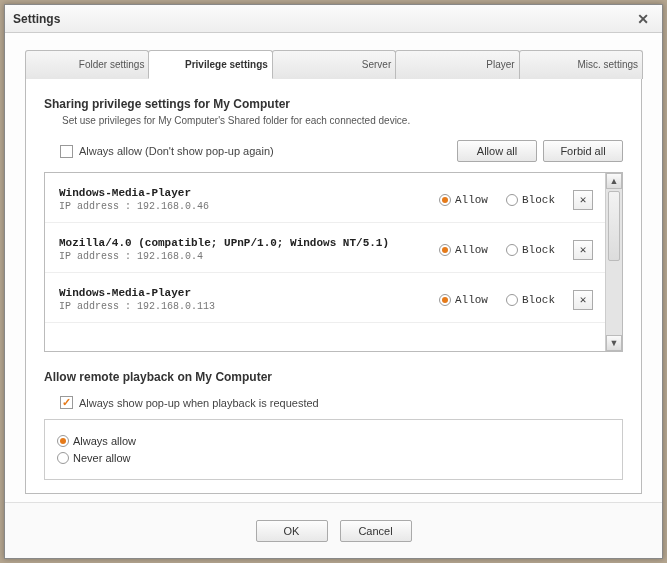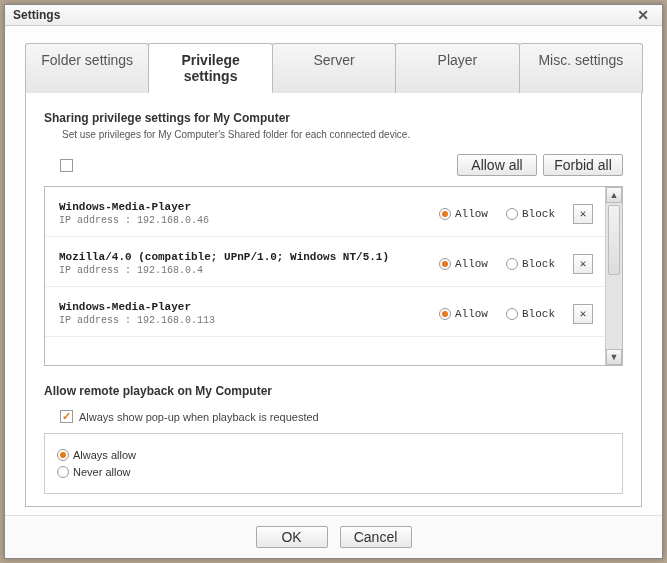--- a/index.html
+++ b/index.html
@@ -42,26 +42,26 @@
   padding: 16px 20px 8px 20px;
   display: flex;
   flex-direction: column;
 }
 .tabs {
   display: flex;
   border-bottom: 1px solid #bbb;
 }
 .tab {
   flex: 1;
-  text-align: center;
+  text-align: right;
   padding: 8px 4px;
   background: linear-gradient(#f6f6f6,#e6e6e6);
   border: 1px solid #bbb;
   border-bottom: none;
-  font-size: 14px;
+  font-size: 10px;
   color: #555;
   cursor: pointer;
   border-radius: 3px 3px 0 0;
   position: relative;
   top: 1px;
   margin-right: -1px;
 }
 .tab.active {
   background: #fff;
   color: #333;
@@ -107,21 +107,21 @@
   border: 1px solid #999; background: #fff;
   display: inline-flex; align-items: center; justify-content: center;
 }
 .cb-box.checked::after {
   content: "✓"; font-size: 11px; color: #e57a1a; font-weight: bold;
 }
 .wbtn {
   min-width: 80px; height: 22px;
   border: 1px solid #aaa;
   background: linear-gradient(#fdfdfd,#e8e8e8);
-  font-size: 14px; color: #333;
+  font-size: 11px; color: #333;
   display: inline-flex; align-items: center; justify-content: center;
   cursor: pointer; border-radius: 2px;
   padding: 6px 10px;
 }
 .listbox {
   border: 1px solid #bbb;
   height: 180px;
   position: relative;
   display: flex;
   margin-bottom: 18px;
@@ -205,20 +205,21 @@
       <div class="tab">Misc. settings</div>
     </div>
 
     <div class="panel">
       <div class="section-title">Sharing privilege settings for My Computer</div>
       <div class="section-desc">Set use privileges for My Computer's Shared folder for each connected device.</div>
 
       <div class="toprow">
         <label class="cb-wrap">
           <span class="cb-box"></span>
+          <span>Always allow (Don't show pop-up again)</span>
         </label>
         <span class="sp"></span>
         <span class="wbtn">Allow all</span>
         <span class="wbtn">Forbid all</span>
       </div>
 
       <div class="listbox">
         <div class="listinner">
 
           <div class="drow">

